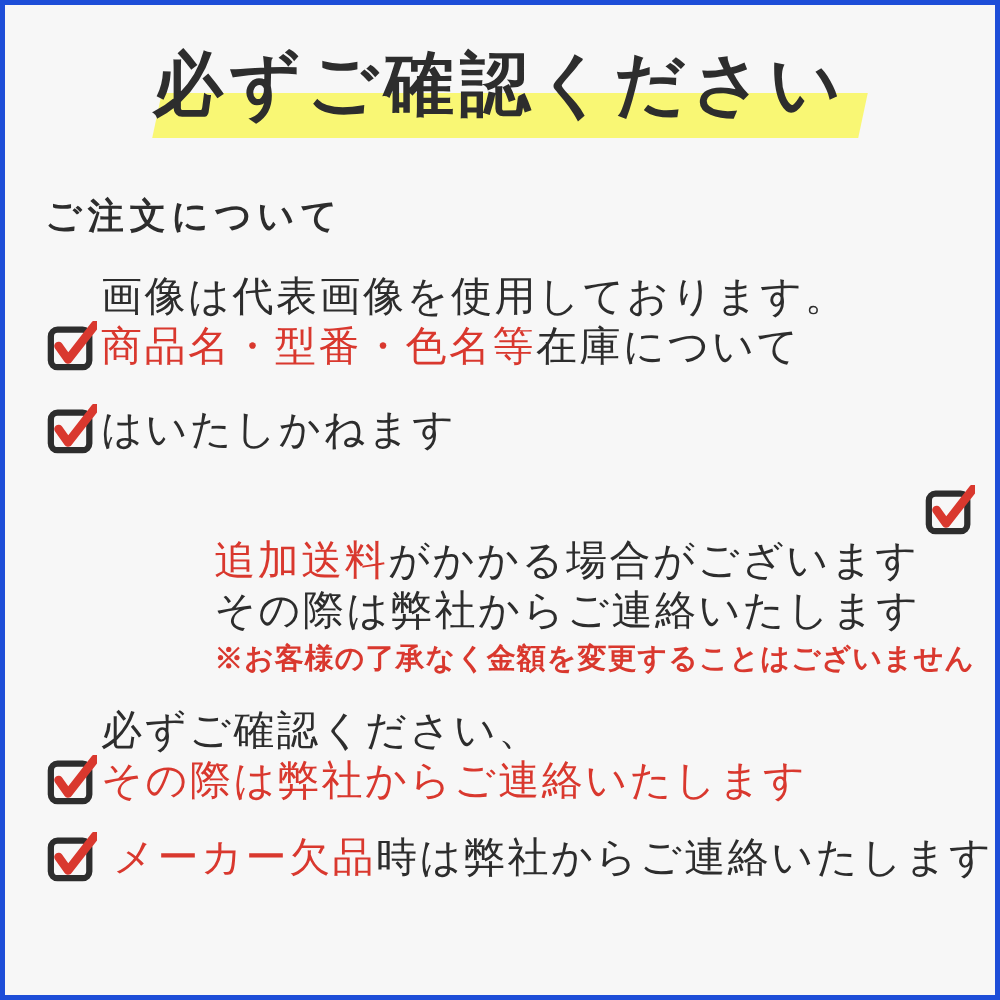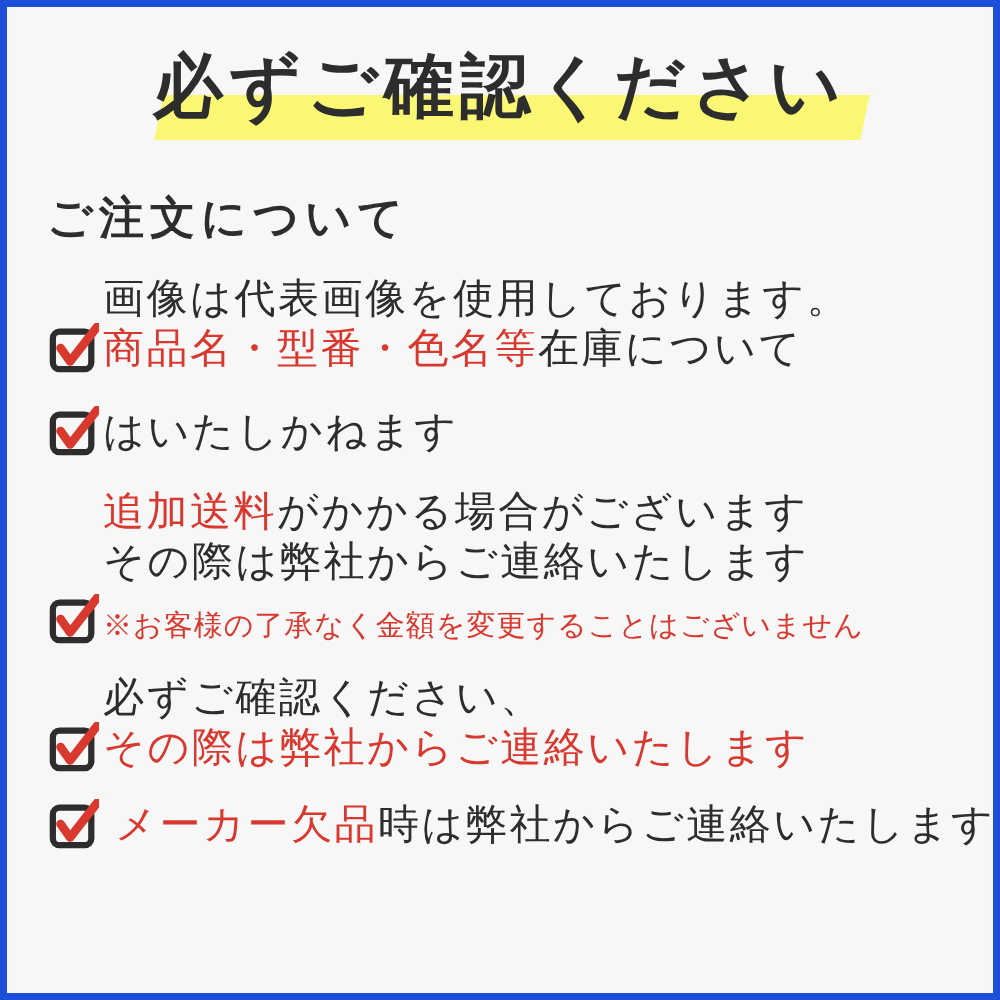--- a/index.html
+++ b/index.html
@@ -5,21 +5,21 @@
   html, body {
     margin: 0;
     padding: 0;
     background: #ffffff;
   }
   .frame {
     position: relative;
     width: 1000px;
     height: 1000px;
     box-sizing: border-box;
-    border: 7px solid #1d4ed8;
+    border: 5px solid #1d4ed8;
     background: #f7f7f7;
     overflow: hidden;
     font-family: "Liberation Serif", "DejaVu Serif", serif;
     color: #2d2d2d;
   }
   
   .title-row {
     position: relative;
     margin-top: 40px;
     height: 80px;
@@ -40,61 +40,62 @@
     margin: 0;
     font-size: 70px;
     font-weight: 600;
     letter-spacing: 6px;
     line-height: 80px;
     white-space: nowrap;
   }
   
   .section-heading {
     margin: 0 0 0 40px;
-    font-size: 45px;
+    font-size: 36px;
     font-weight: 600;
     letter-spacing: 6px;
     line-height: 58px;
     white-space: nowrap;
   }
   .section-heading.first { margin-top: 62px; }
   .section-heading.second { margin-top: 22px; }
   
   .item {
     display: flex;
     align-items: flex-end;
     margin-left: 42px;
     margin-right: 20px;
   }
   .item.gap-a { margin-top: 26px; }
   .item.gap-b { margin-top: 32px; }
-  .item.gap-c { margin-top: 30px; }
+  .item.gap-c { margin-top: 30px; flex-direction: column; }
   .item.gap-d { margin-top: 28px; }
   .item.gap-e { margin-top: 26px; gap: 12px; }
   .checkbox {
     flex: 0 0 auto;
     width: 50px;
     height: 50px;
     margin-top: 1px;
   }
   .item-text {
     margin-left: 4px;
     font-size: 41px;
     line-height: 50px;
     letter-spacing: 2.5px;
     white-space: nowrap;
   }
   .red { color: #d9382e; }
   .note-line {
     font-size: 29px;
     line-height: 38px;
     letter-spacing: 1px;
-    margin-top: 20px;
+    margin-top: 4px;
     color: #d9382e;
     white-space: nowrap;
+    font-weight: bold;
   }
 </style>
 </head>
 <body>
 
 <div class="frame">
 
   <div class="title-row">
     <span class="title-highlight"></span>
     <h1>必ずご確認ください</h1>

